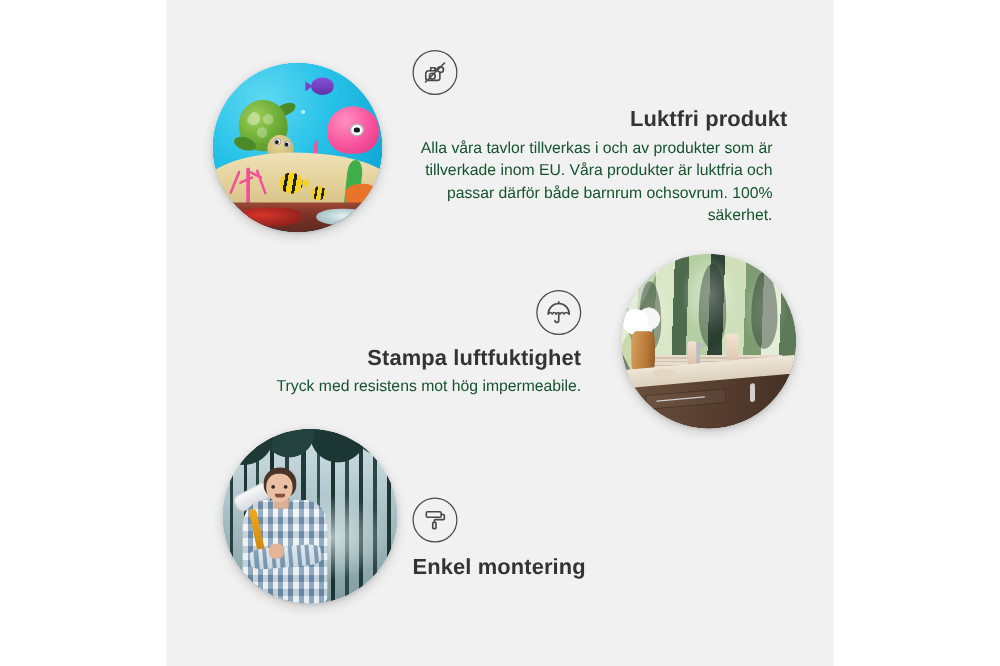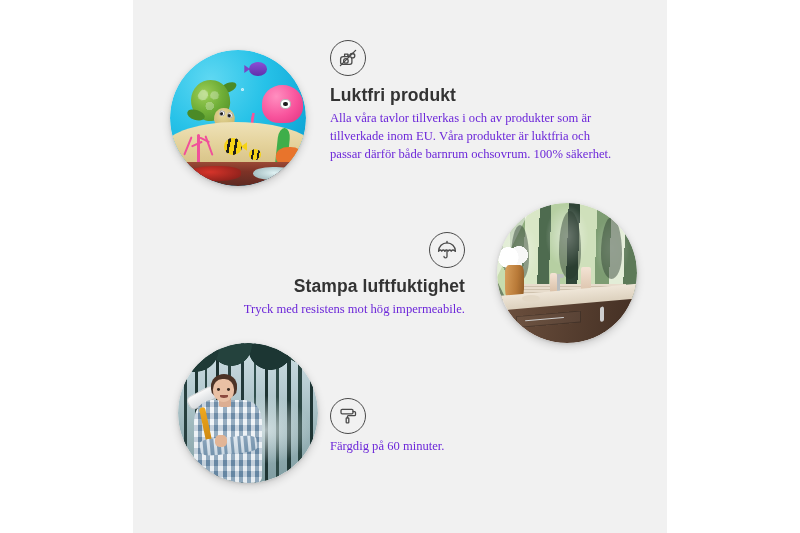--- a/index.html
+++ b/index.html
@@ -347,26 +347,25 @@
     margin: 0;
     font-size: 17.5px;
     font-weight: 700;
     color: #333333;
     letter-spacing: .1px;
   }
   .block p {
     margin: 4px 0 0 0;
     font-size: 12.6px;
     line-height: 1.42;
-    color: #6d28d9;
-    font-family: Liberation Serif, serif;
-  }
-
-  
-  .block-1 { left: 330px; top: 40px; width: 300px; text-align: left; }
+    color: #14532d;
+  }
+
+  
+  .block-1 { left: 330px; top: 40px; width: 300px; text-align: right; }
   .block-1 h3 { margin-top: 9px; }
   .block-1 p { width: 288px; }
 
   
   .block-2 { left: 190px; top: 232px; width: 275px; text-align: right; }
   .block-2 .icon-circle { margin-left: auto; }
   .block-2 h3 { margin-top: 8px; }
 
   
   .block-3 { left: 330px; top: 398px; width: 290px; text-align: left; }
@@ -517,16 +516,16 @@
   <div class="block block-3">
     <div class="icon-wrap">
       <div class="icon-circle">
         <svg class="ico" width="24" height="24" viewBox="0 0 24 24" fill="none" stroke="#4a4a4a" stroke-width="1.3" stroke-linecap="round" stroke-linejoin="round">
           <rect x="5" y="5.4" width="12" height="4.4" rx="1.2"></rect>
           <path d="M17 7.6h1.5a1 1 0 0 1 1 1v2.1a1 1 0 0 1-1 1h-6.1a1 1 0 0 0-1 1v1.1"></path>
           <rect x="10.2" y="13.9" width="2.6" height="5" rx=".7"></rect>
         </svg>
       </div>
     </div>
-    <p>Färgdig på 60 minuter.</p>
+    <h3>Enkel montering</h3>
   </div>
 
 </div>
 
 </body></html>

